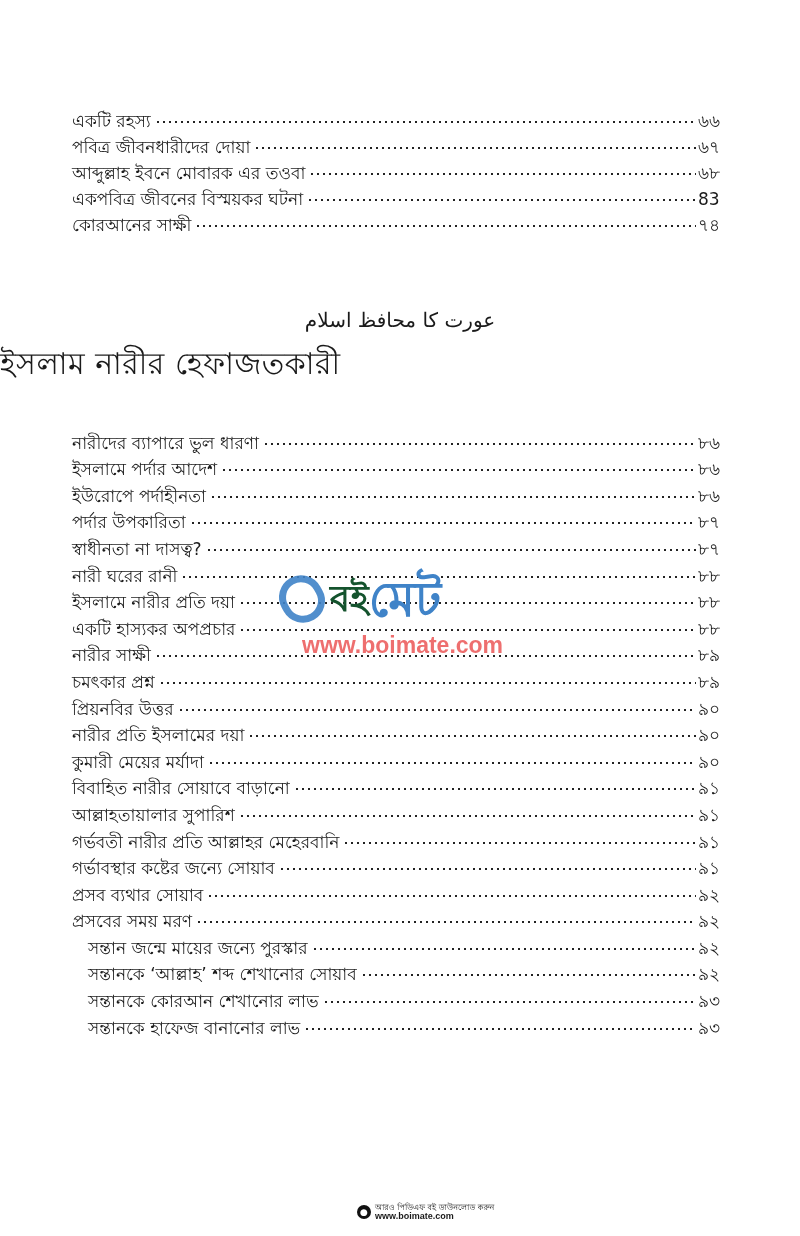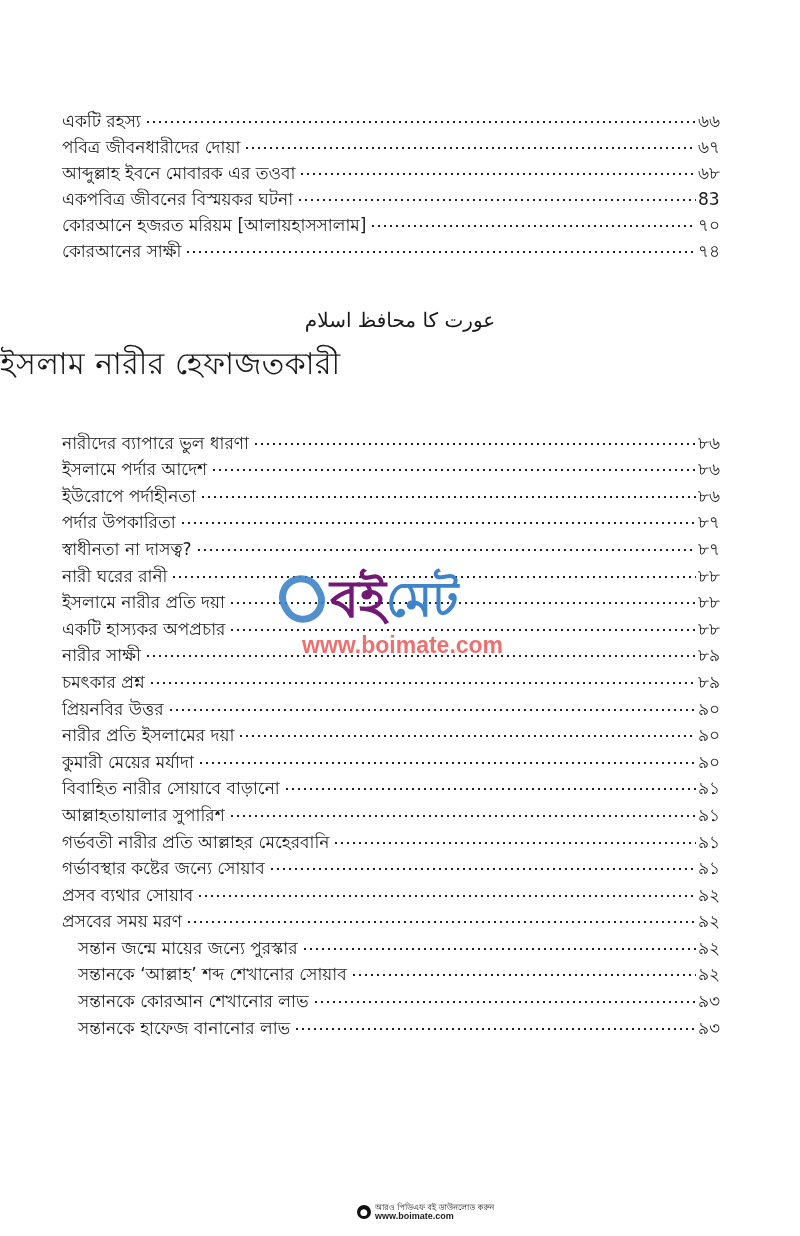--- a/index.html
+++ b/index.html
@@ -3,21 +3,21 @@
   <meta charset="utf-8">
   <style>
     html, body { margin: 0; padding: 0; background: #ffffff; }
     body {
       width: 800px; height: 1236px; position: relative; overflow: hidden;
       font-family: "DejaVu Sans", sans-serif; color: #1a1a1a;
     }
     .toc-group { position: absolute; left: 62px; width: 670px; }
     .toc-row {
       display: flex; align-items: flex-end; height: 24px;
-      font-size: 17px; line-height: 22px; white-space: nowrap;
+      font-size: 17px; line-height: 22px; white-space: nowrap; margin-left: 10px;
     }
     .toc-row .label { flex: 0 0 auto; padding-right: 2px; }
     .toc-row .dots {
       flex: 1 1 auto; height: 8px; margin: 0 2px 6px 2px;
       background-image: radial-gradient(circle, #222 1.1px, transparent 1.4px);
       background-size: 6px 6px; background-repeat: repeat-x; background-position: left center;
     }
     .toc-row .page { flex: 0 0 auto; min-width: 34px; text-align: left; }
     #group1 { top: 106px; }
     #group1 .toc-row { height: 26px; }
@@ -34,21 +34,21 @@
     }
     .watermark {
       position: absolute; left: 280px; top: 572px; width: 240px; height: 92px;
       pointer-events: none;
     }
     .wm-logo { position: absolute; left: 0; top: 0; display: flex; align-items: center; }
     .wm-clip {
       width: 44px; height: 48px; border: 7px solid #3f83c8; border-radius: 26px;
       box-sizing: border-box; transform: rotate(-30deg); margin-right: 6px; opacity: 0.9;
     }
-    .wm-text1 { font-size: 52px; font-weight: bold; color: #701a75; line-height: 54px; }
+    .wm-text1 { font-size: 36px; font-weight: bold; color: #14532d; line-height: 54px; }
     .wm-text2 { font-size: 48px; font-weight: bold; color: #3f83c8; line-height: 54px; }
     .wm-url {
       position: absolute; left: 22px; top: 60px; font-family: "Liberation Sans", sans-serif;
       font-weight: bold; font-size: 23px; color: #ee6f6f;
     }
     .footer {
       position: absolute; top: 1203px; left: 357px; display: flex; align-items: center;
     }
     .footer-icon {
       width: 14px; height: 14px; border-radius: 50%; background: #111; margin-right: 4px;
@@ -76,25 +76,20 @@
       <span class="label">আব্দুল্লাহ ইবনে মোবারক এর তওবা</span>
       <span class="dots"></span>
       <span class="page">৬৮</span>
     </div>
     <div class="toc-row">
       <span class="label">একপবিত্র জীবনের বিস্ময়কর ঘটনা</span>
       <span class="dots"></span>
       <span class="page">83</span>
     </div>
     <div class="toc-row">
-      <span class="label">কোরআনে হজরত মরিয়ম [আলায়হাসসালাম]</span>
-      <span class="dots"></span>
-      <span class="page">৭০</span>
-    </div>
-    <div class="toc-row">
       <span class="label">কোরআনের সাক্ষী</span>
       <span class="dots"></span>
       <span class="page">৭৪</span>
     </div>
   </div>
 
 <div class="subtitle-urdu">عورت کا محافظ اسلام</div>
 <div class="section-title">ইসলাম নারীর হেফাজতকারী</div>
 
 <div id="group2" class="toc-group">

